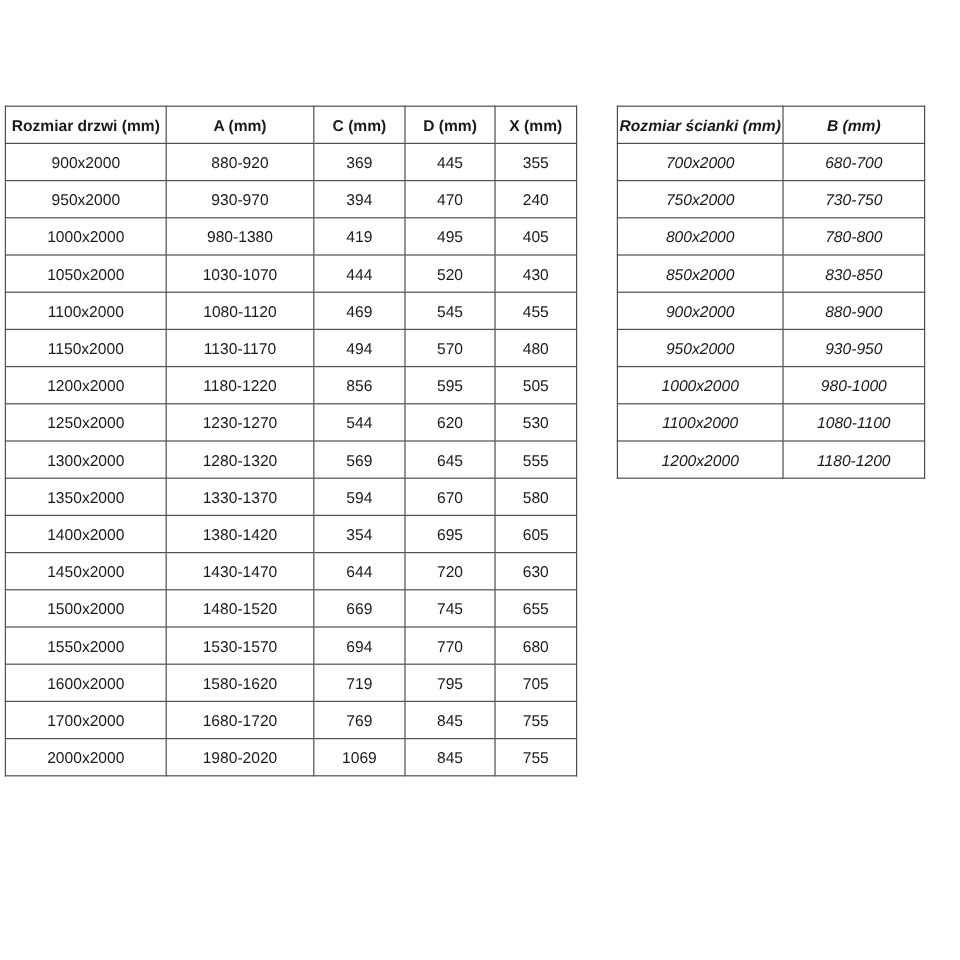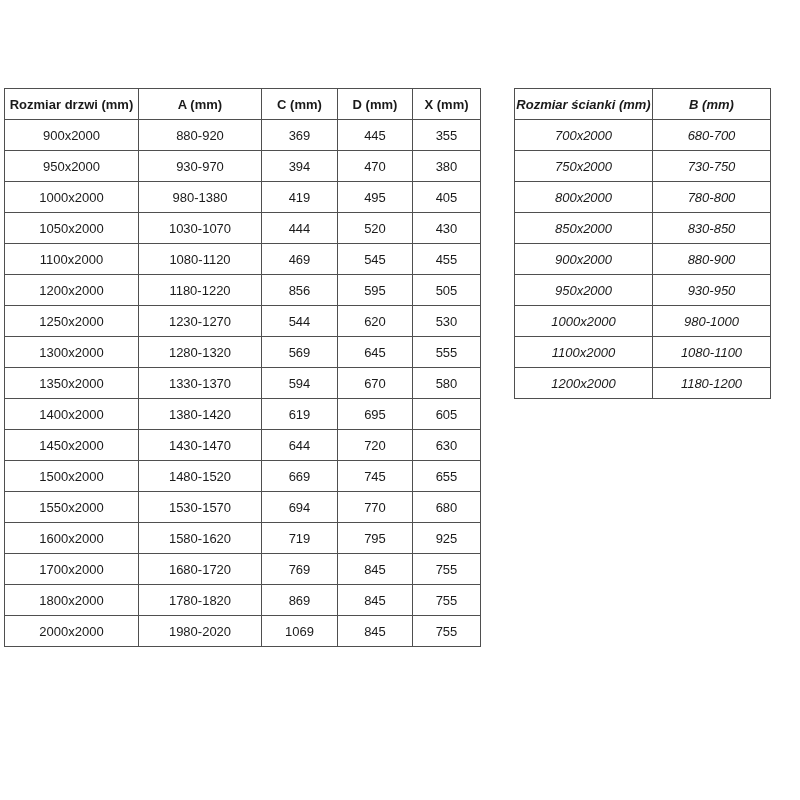--- a/index.html
+++ b/index.html
@@ -72,21 +72,21 @@
           <td>880-920</td>
           <td>369</td>
           <td>445</td>
           <td>355</td>
         </tr>
         <tr>
           <td>950x2000</td>
           <td>930-970</td>
           <td>394</td>
           <td>470</td>
-          <td>380</td>
+          <td>240</td>
         </tr>
         <tr>
           <td>1000x2000</td>
           <td>980-1380</td>
           <td>419</td>
           <td>495</td>
           <td>405</td>
         </tr>
         <tr>
           <td>1050x2000</td>
@@ -96,20 +96,27 @@
           <td>430</td>
         </tr>
         <tr>
           <td>1100x2000</td>
           <td>1080-1120</td>
           <td>469</td>
           <td>545</td>
           <td>455</td>
         </tr>
         <tr>
+          <td>1150x2000</td>
+          <td>1130-1170</td>
+          <td>494</td>
+          <td>570</td>
+          <td>480</td>
+        </tr>
+        <tr>
           <td>1200x2000</td>
           <td>1180-1220</td>
           <td>856</td>
           <td>595</td>
           <td>505</td>
         </tr>
         <tr>
           <td>1250x2000</td>
           <td>1230-1270</td>
           <td>544</td>
@@ -126,21 +133,21 @@
         <tr>
           <td>1350x2000</td>
           <td>1330-1370</td>
           <td>594</td>
           <td>670</td>
           <td>580</td>
         </tr>
         <tr>
           <td>1400x2000</td>
           <td>1380-1420</td>
-          <td>619</td>
+          <td>354</td>
           <td>695</td>
           <td>605</td>
         </tr>
         <tr>
           <td>1450x2000</td>
           <td>1430-1470</td>
           <td>644</td>
           <td>720</td>
           <td>630</td>
         </tr>
@@ -156,33 +163,26 @@
           <td>1530-1570</td>
           <td>694</td>
           <td>770</td>
           <td>680</td>
         </tr>
         <tr>
           <td>1600x2000</td>
           <td>1580-1620</td>
           <td>719</td>
           <td>795</td>
-          <td>925</td>
+          <td>705</td>
         </tr>
         <tr>
           <td>1700x2000</td>
           <td>1680-1720</td>
           <td>769</td>
-          <td>845</td>
-          <td>755</td>
-        </tr>
-        <tr>
-          <td>1800x2000</td>
-          <td>1780-1820</td>
-          <td>869</td>
           <td>845</td>
           <td>755</td>
         </tr>
         <tr>
           <td>2000x2000</td>
           <td>1980-2020</td>
           <td>1069</td>
           <td>845</td>
           <td>755</td>
         </tr>

